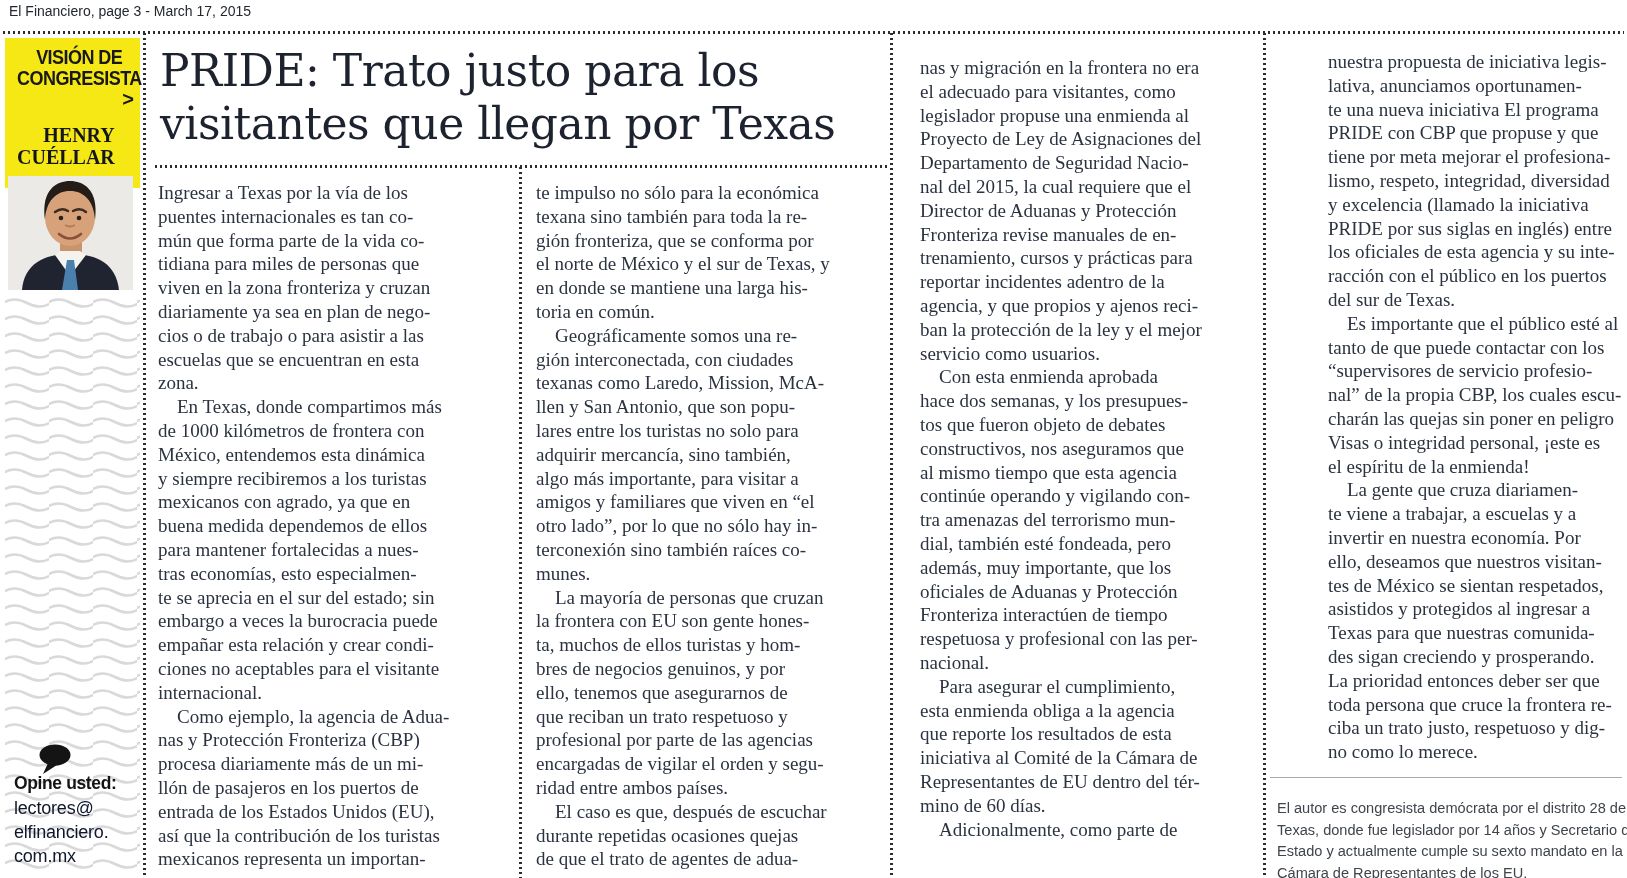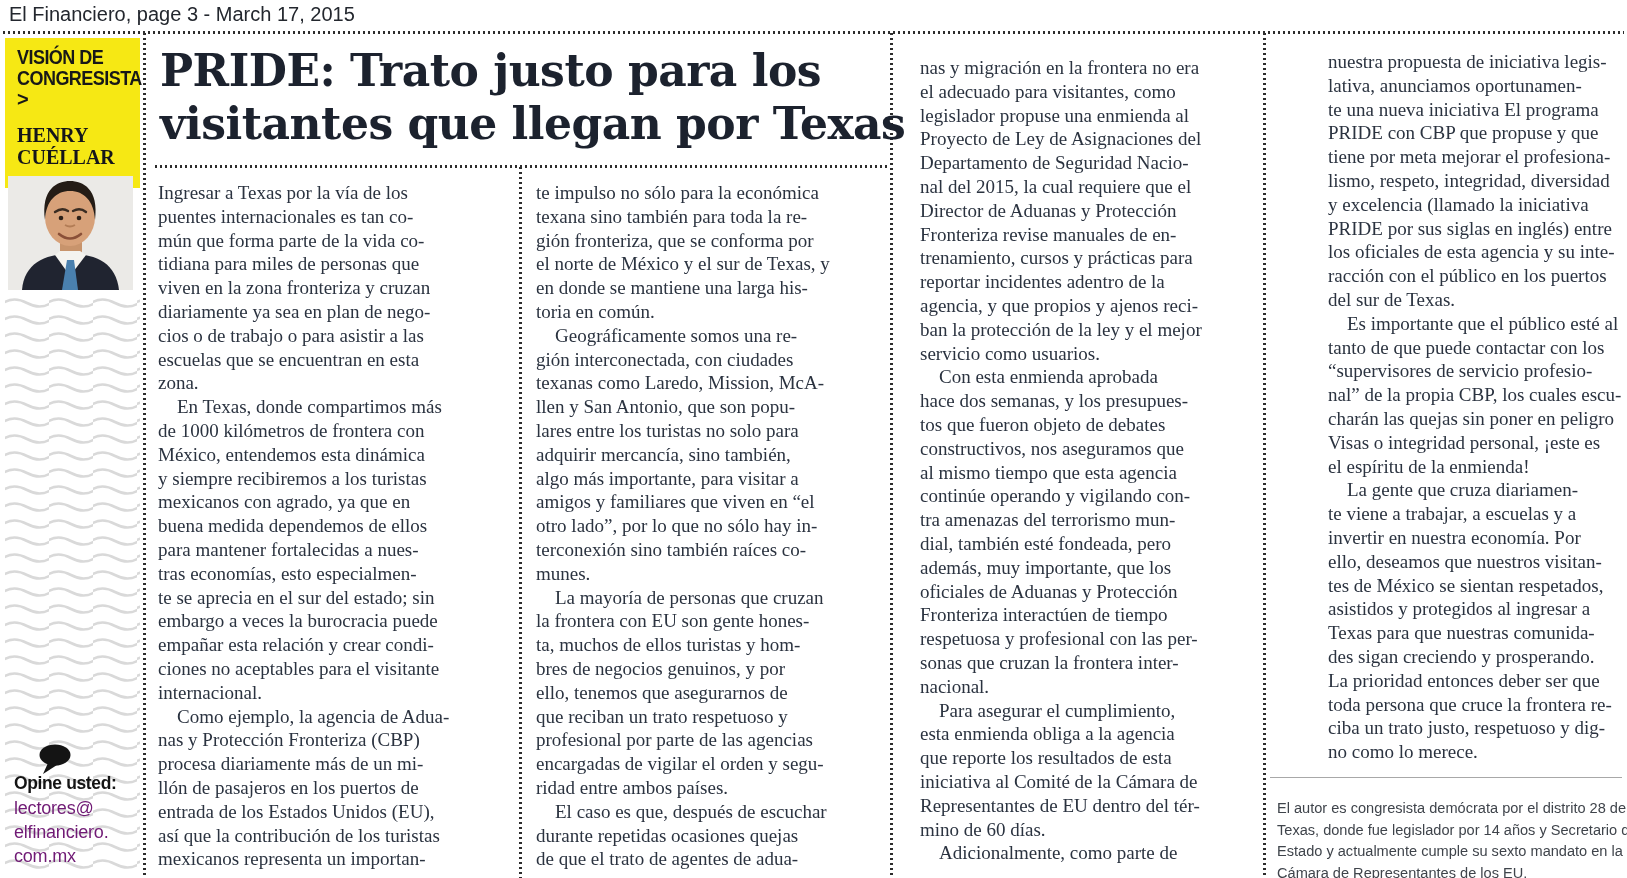--- a/index.html
+++ b/index.html
@@ -3,58 +3,58 @@
 <meta charset="utf-8">
 <style>
   * { margin:0; padding:0; box-sizing:border-box; }
   html,body { background:#fff; }
   .page {
     position:relative; width:1627px; height:878px; background:#ffffff;
     overflow:hidden; font-family:"Liberation Serif", serif; color:#2b3340;
   }
   .masthead {
     position:absolute; left:9px; top:3px;
-    font-family:"Liberation Sans", sans-serif; font-size:20px; color:#23272e;
+    font-family:"Liberation Sans", sans-serif; font-size:14px; color:#23272e;
   }
   .hdot { position:absolute; height:3px;
     background:repeating-linear-gradient(90deg,#2c2c2c 0 2px, transparent 2px 5px); }
   .vdot { position:absolute; width:3px;
     background:repeating-linear-gradient(180deg,#2c2c2c 0 2px, transparent 2px 5px); }
 
   
   .kicker-box {
     position:absolute; left:5px; top:38px; width:135px; height:150px;
-    background:#f6e814; padding:9px 6px 0 12px;
+    background:#f6e814; padding:9px 6px 0 12px;text-align:right;
   }
   .kicker { font-family:"Liberation Sans", sans-serif; font-weight:700;
     font-size:20px; line-height:21px; letter-spacing:-0.6px; color:#181818;
     transform:scaleX(0.9); transform-origin:left top; white-space:nowrap; }
   .kicker .line { white-space:nowrap; }
   .kicker-arrow { font-family:"Liberation Sans", sans-serif; font-weight:700;
     font-size:20px; line-height:20px; color:#181818; }
   .author { position:absolute; left:12px; top:86px;
     font-family:"Liberation Serif", serif; font-weight:600;
     font-size:20px; line-height:22px; color:#15161a; }
   .photo { position:absolute; left:8px; top:176px; width:125px; height:114px; }
   .waves { position:absolute; left:5px; top:294px; width:135px; height:578px; }
   .opine { position:absolute; left:5px; top:744px; width:135px;
     font-family:"Liberation Sans", sans-serif; }
   .bubble-icon { position:absolute; left:33px; top:0px; }
   .opine-label { position:absolute; left:9px; top:28px; font-weight:700;
     font-size:19px; color:#141414; letter-spacing:-0.4px;
     transform:scaleX(0.92); transform-origin:left top; white-space:nowrap; }
   .opine-email { position:absolute; left:9px; top:52px; font-size:18px;
-    line-height:24px; color:#701a75; letter-spacing:-0.2px; }
+    line-height:24px; color:#0f172a; letter-spacing:-0.2px; }
   .opine-email .line { white-space:nowrap; }
 
   
   .headline {
     position:absolute; left:160px; top:44px; width:730px;
     font-family:"DejaVu Serif","Liberation Serif",serif;
-    font-size:44px; line-height:53px; color:#1c222e; letter-spacing:-0.5px;font-weight:bold;
+    font-size:44px; line-height:53px; color:#1c222e; letter-spacing:-0.5px;
   }
   .headline .line { white-space:nowrap; }
 
   
   .col { position:absolute; width:350px; font-size:19px; color:#2b3340; }
   .col .line { height:23.8px; line-height:23.8px; white-space:nowrap; }
   .col1 { left:158px; top:181px; }
   .col2 { left:536px; top:181px; }
   .col3 { left:920px; top:56px;  }
   .col4 { left:1328px; top:50px; }
@@ -224,21 +224,20 @@
       <div class="line">tos que fueron objeto de debates</div>
       <div class="line">constructivos, nos aseguramos que</div>
       <div class="line">al mismo tiempo que esta agencia</div>
       <div class="line">continúe operando y vigilando con-</div>
       <div class="line">tra amenazas del terrorismo mun-</div>
       <div class="line">dial, también esté fondeada, pero</div>
       <div class="line">además, muy importante, que los</div>
       <div class="line">oficiales de Aduanas y Protección</div>
       <div class="line">Fronteriza interactúen de tiempo</div>
       <div class="line">respetuosa y profesional con las per-</div>
-      <div class="line">sonas que cruzan la frontera inter-</div>
       <div class="line">nacional.</div>
       <div class="line"> Para asegurar el cumplimiento,</div>
       <div class="line">esta enmienda obliga a la agencia</div>
       <div class="line">que reporte los resultados de esta</div>
       <div class="line">iniciativa al Comité de la Cámara de</div>
       <div class="line">Representantes de EU dentro del tér-</div>
       <div class="line">mino de 60 días.</div>
       <div class="line"> Adicionalmente, como parte de</div>
     </div>
   <div class="col col4">

